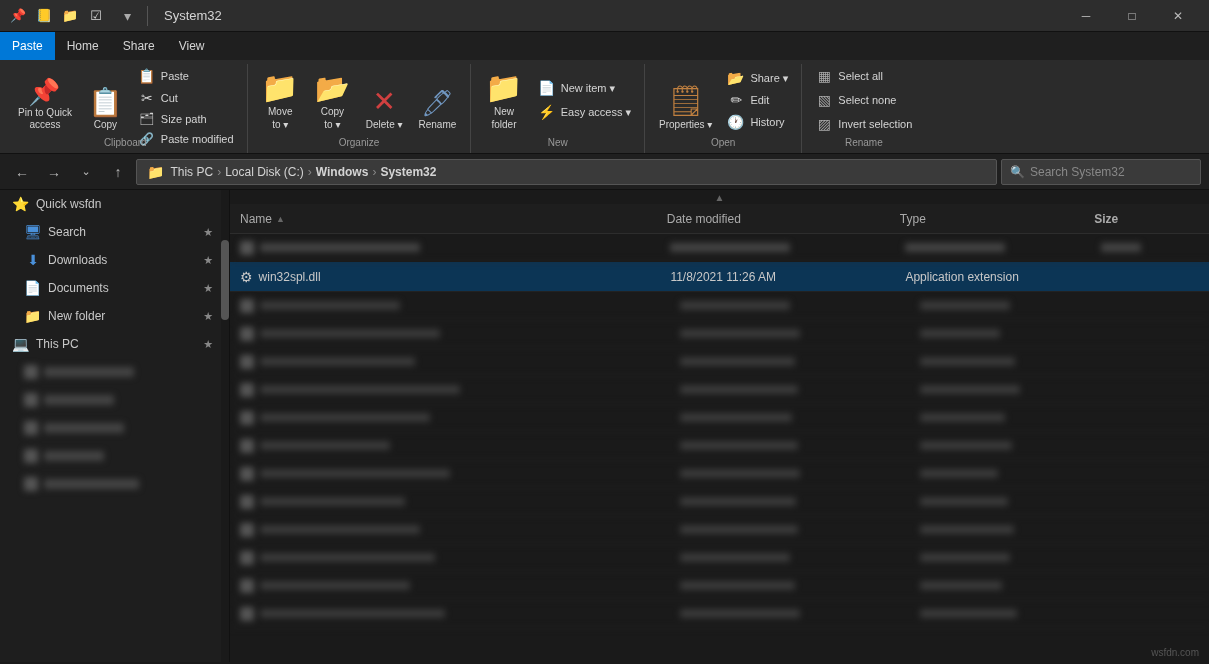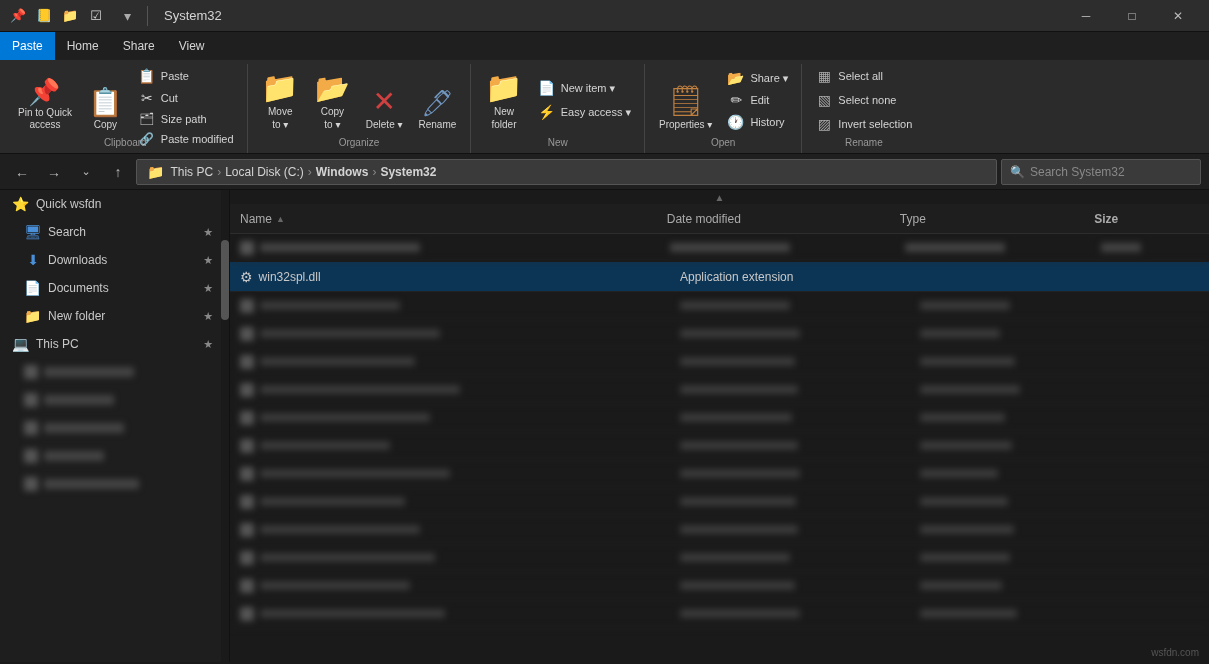--- a/index.html
+++ b/index.html
@@ -670,20 +670,21 @@
               <span style="background:#444;height:9px;width:40px;border-radius:2px;display:block;"></span>
             </div>
         </div>
       </div>
 
       <div class="file-row selected">
         <div class="file-cell name">
           <span class="file-icon">⚙</span>
           <span>win32spl.dll</span>
         </div>
+        <div class="file-cell date">11/8/2021 11:26 AM</div>
         <div class="file-cell type">Application extension</div>
         <div class="file-cell size"></div>
       </div>
 
       <div style="filter:blur(3px);pointer-events:none;">
         <div class="blurred-row">
           <div style="width:440px;padding:0 10px;display:flex;align-items:center;gap:6px;">
             <span style="width:14px;height:14px;background:#555;border-radius:2px;"></span>
             <span style="background:#3a3a3a;height:9px;width:140px;border-radius:2px;"></span>
           </div>

